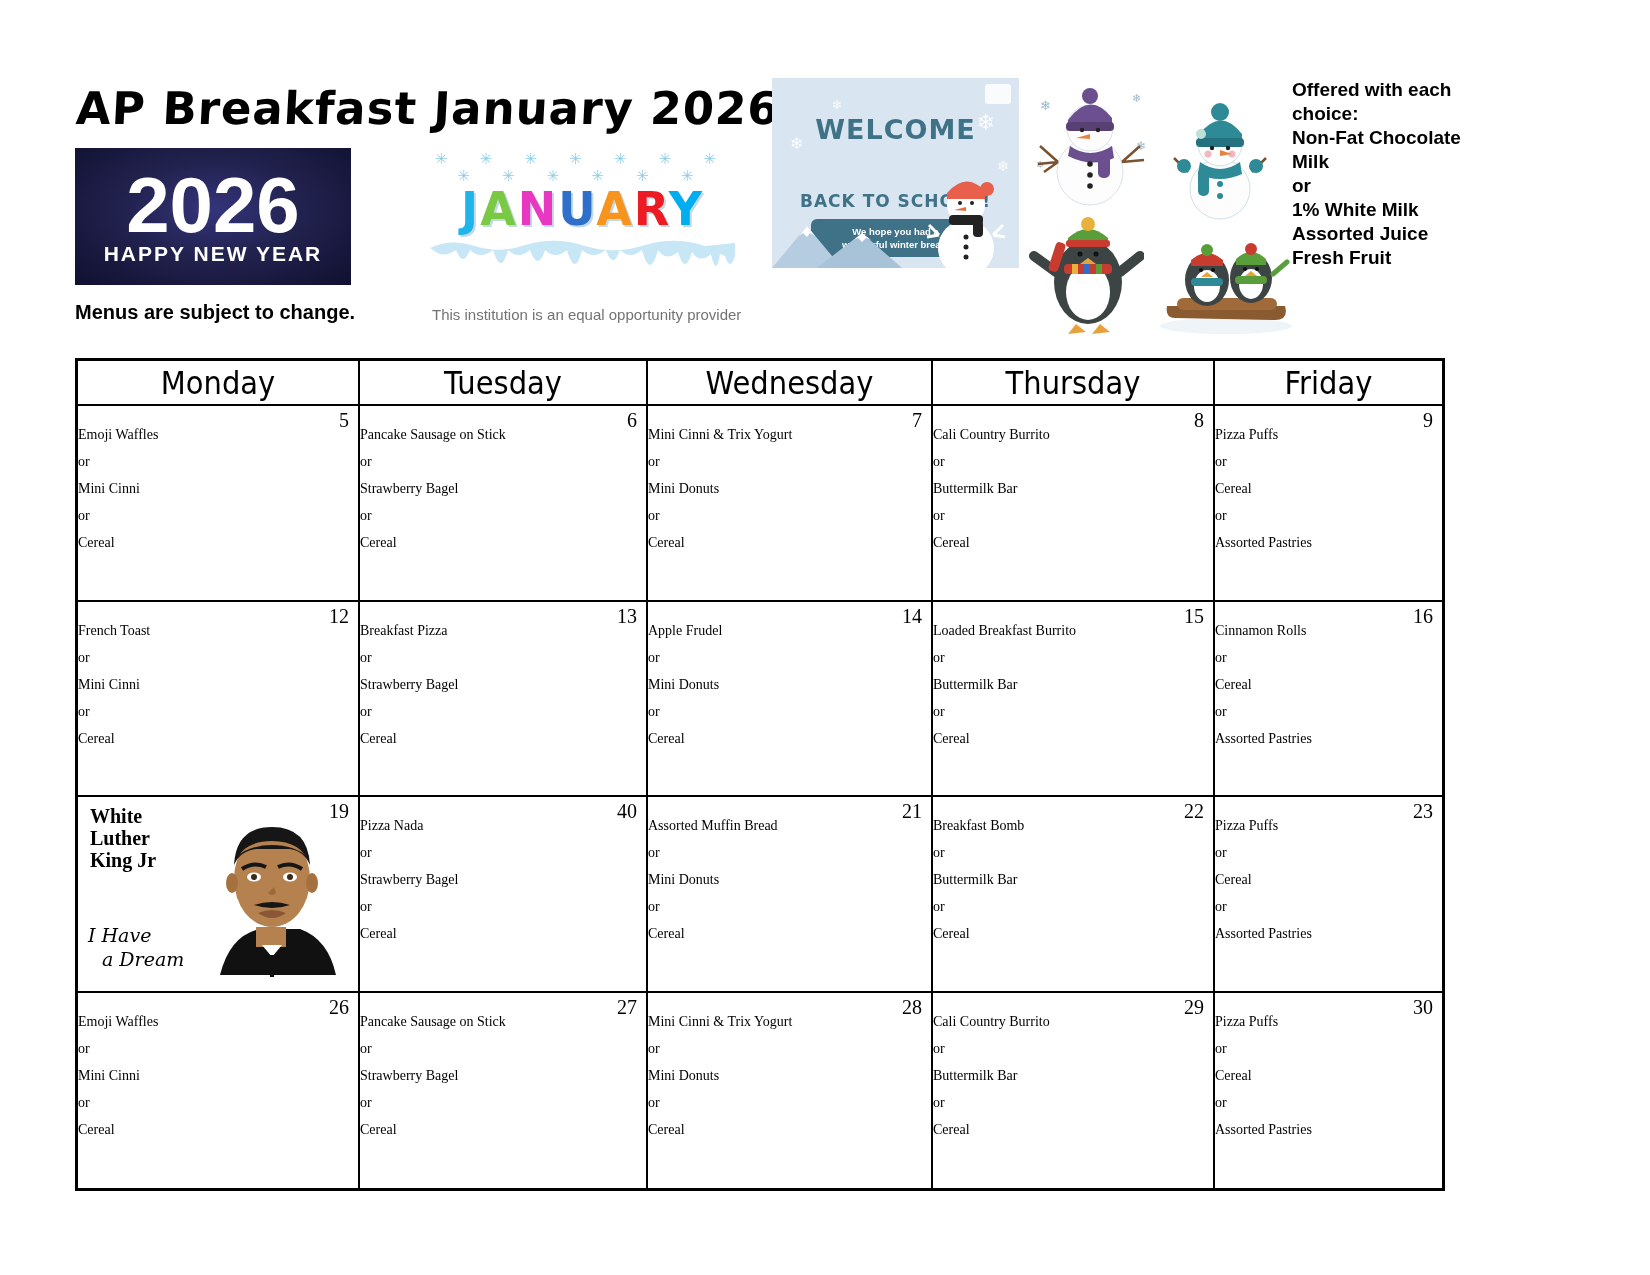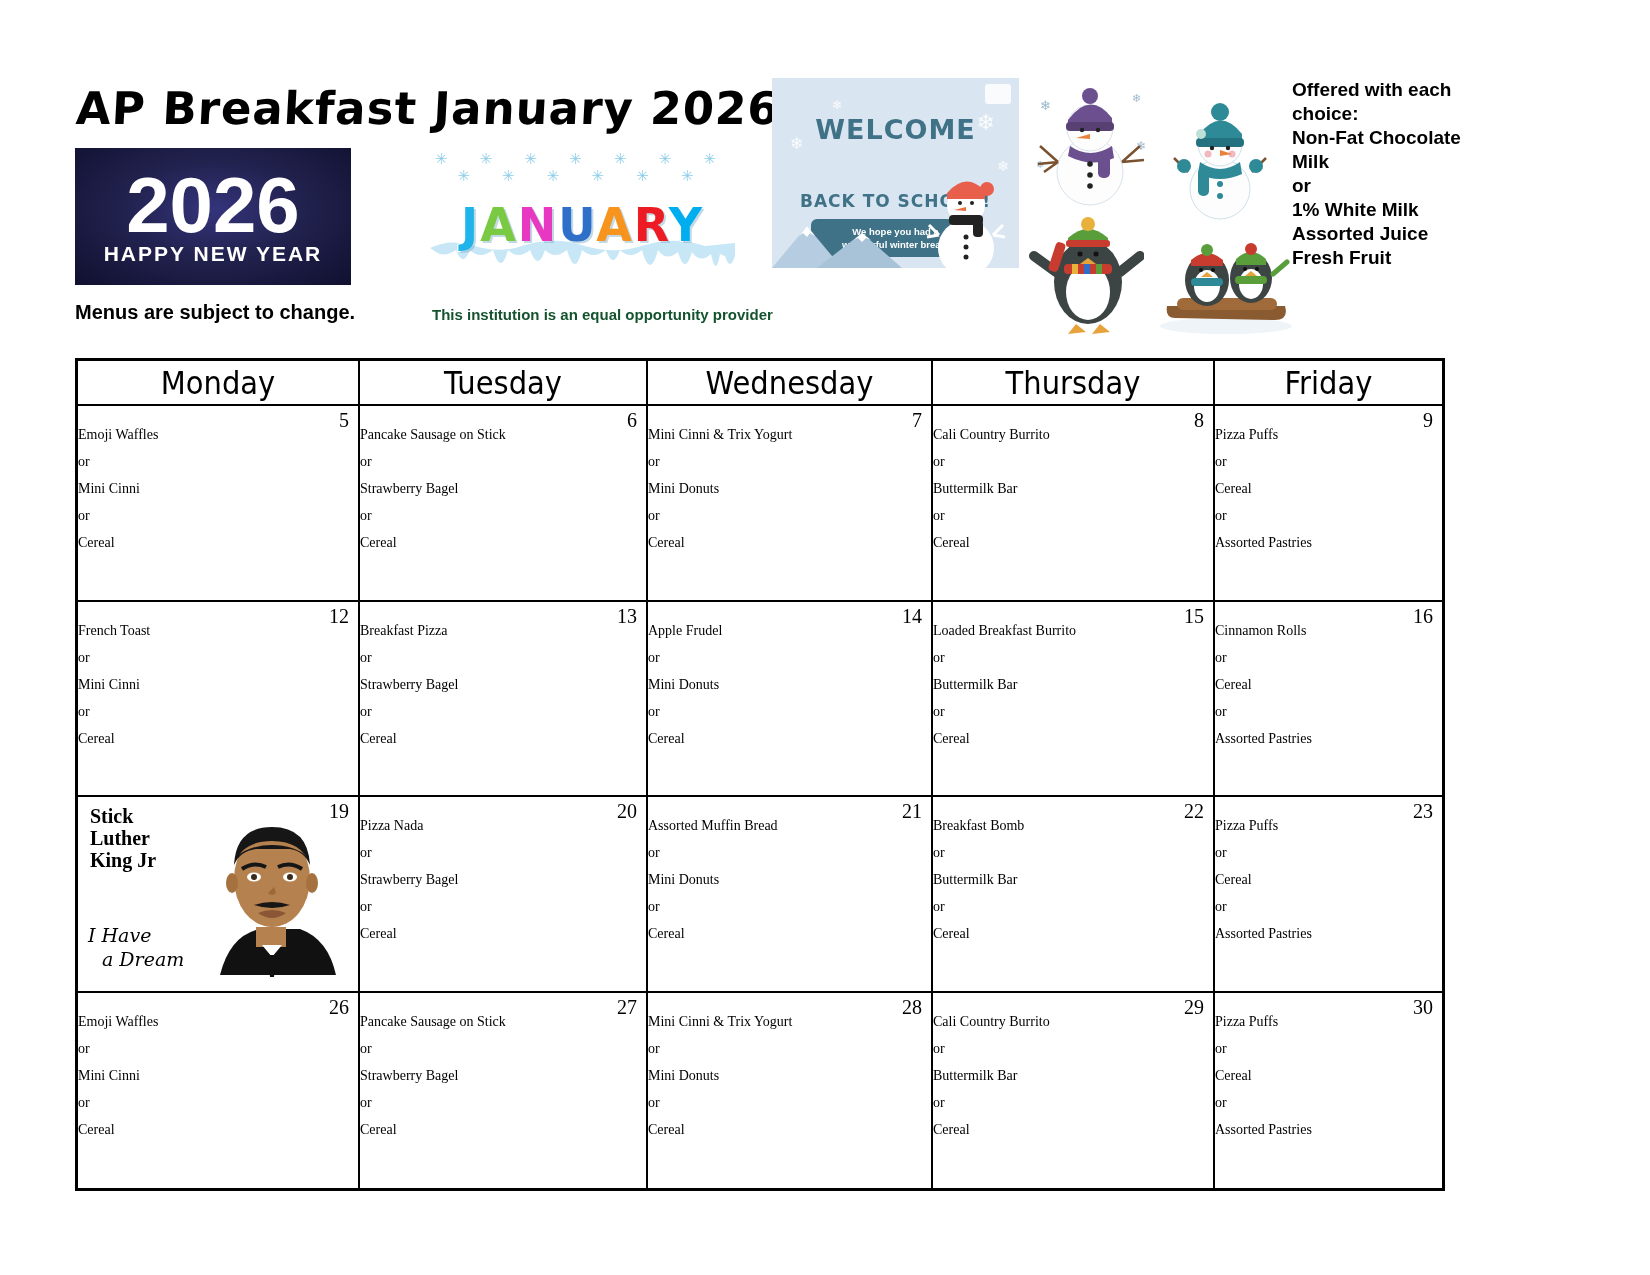--- a/index.html
+++ b/index.html
@@ -14,21 +14,21 @@
   
   .hny { left:75px; top:148px; width:276px; height:137px; text-align:center; color:#fff;
     background:radial-gradient(ellipse at 50% 45%, #34347c 0%, #22224f 45%, #101030 100%);
     display:flex; flex-direction:column; justify-content:center; }
   .hny-year { font-family:"Liberation Sans", sans-serif; font-weight:bold; font-size:78px; line-height:74px; }
   .hny-caption { font-weight:bold; font-size:21px; letter-spacing:2px; }
 
   
   .january { left:430px; top:150px; width:305px; height:130px; text-align:center; }
   .jan-flakes { color:#8ccdea; font-size:15px; letter-spacing:14px; line-height:17px; white-space:nowrap; }
-  .jan-word { position:relative; z-index:2; margin-top:18px; font-family:"DejaVu Sans", sans-serif; font-weight:bold;
+  .jan-word { position:relative; z-index:2; margin-top:2px; font-family:"DejaVu Sans", sans-serif; font-weight:bold;
     font-size:46px; line-height:46px; letter-spacing:2px; white-space:nowrap;
     text-shadow:2px 2px 0 rgba(120,170,200,.45), -1px -1px 0 #fff, 1px -1px 0 #fff, -1px 1px 0 #fff; }
   .jan-drip { position:absolute; left:0; right:0; bottom:0; height:42px; z-index:1; }
 
   
   .welcome { left:772px; top:78px; width:247px; height:190px; background:#d9e5f0; overflow:hidden; }
   .welcome-flake { position:absolute; color:#ffffff; opacity:.9; }
   .welcome-badge { position:absolute; right:8px; top:6px; width:26px; height:20px; background:rgba(255,255,255,.85); border-radius:3px; }
   .welcome-line1 { margin-top:38px; text-align:center; color:#3f7286; font-family:"DejaVu Sans", sans-serif;
     font-weight:bold; font-size:27px; letter-spacing:1px; line-height:27px; }
@@ -38,21 +38,21 @@
     color:#fff; font-weight:bold; font-size:9.5px; text-align:center; line-height:13px; }
   .welcome-mountains, .welcome-snowman { position:absolute; bottom:0; }
   .welcome-mountains { left:0; }
   .welcome-snowman { right:8px; }
 
   
   .offered { left:1292px; top:78px; width:200px; text-align:left; font-weight:bold; font-size:19px; line-height:24px; color:#000; }
 
   
   .menus-note { left:75px; top:301px; font-weight:bold; font-size:20px; color:#000; }
-  .institution-note { left:432px; top:306px; font-weight:bold; font-size:15px; color:#14532d; }
+  .institution-note { left:432px; top:306px; font-weight:normal; font-size:15px; color:#737373; }
 
   
   .calendar { left:75px; top:358px; width:1370px; height:833px; border:3px solid #000; background:#fff;
     display:grid; grid-template-columns:282px 288px 285px 282px auto; grid-template-rows:45px repeat(4,1fr); }
   .hcell { border-right:2px solid #000; border-bottom:2px solid #000; display:flex; align-items:center; justify-content:center;
     font-family:"DejaVu Sans", sans-serif; font-size:29px; transform-origin:center; }
   .hcell span { display:inline-block; transform:scaleY(1.08); }
   .cell { position:relative; border-right:2px solid #000; border-bottom:2px solid #000; }
   .last-col { border-right:none !important; }
   .last-row { border-bottom:none !important; }
@@ -333,21 +333,21 @@
         <div class="or">or</div>
         <div class="item">Cereal</div>
         <div class="or">or</div>
         <div class="item">Assorted Pastries</div>
       </div>
     </div>
     <div class="cell">
       <div class="date">19</div>
   <div>
     <div class="mlk-name">
-          <div>Stick</div>
+          <div>White</div>
           <div>Luther</div>
           <div>King Jr</div>
         </div>
     <svg class="mlk-portrait" width="150" height="175" viewBox="0 0 150 175">
       <path d="M30,168 Q40,128 70,122 L110,122 Q138,132 146,168 Z" fill="#111"></path>
       <path d="M66,120 L96,120 L96,140 L66,140 Z" fill="#b5814e"></path>
       <path d="M72,138 L92,138 L82,150 Z" fill="#fff"></path>
       <path d="M78,148 L86,148 L84,170 L80,170 Z" fill="#111"></path>
       <ellipse cx="82" cy="72" rx="38" ry="48" fill="#b5814e"></ellipse>
       <path d="M44,58 Q46,20 82,20 Q118,20 120,58 Q112,34 82,34 Q52,34 44,58 Z" fill="#161616"></path>
@@ -364,21 +364,21 @@
       <path d="M64,98 Q82,92 100,98 Q82,104 64,98 Z" fill="#161616"></path>
       <path d="M68,106 Q82,100 96,106 Q82,116 68,106 Z" fill="#8a5636"></path>
     </svg>
     <div class="mlk-quote">
           <div>I Have</div>
           <div>a Dream</div>
         </div>
   </div>
 </div>
     <div class="cell">
-      <div class="date">20</div>
+      <div class="date">40</div>
       <div class="menu">
         <div class="item">Pizza Nada</div>
         <div class="or">or</div>
         <div class="item">Strawberry Bagel</div>
         <div class="or">or</div>
         <div class="item">Cereal</div>
       </div>
     </div>
     <div class="cell">
       <div class="date">21</div>

